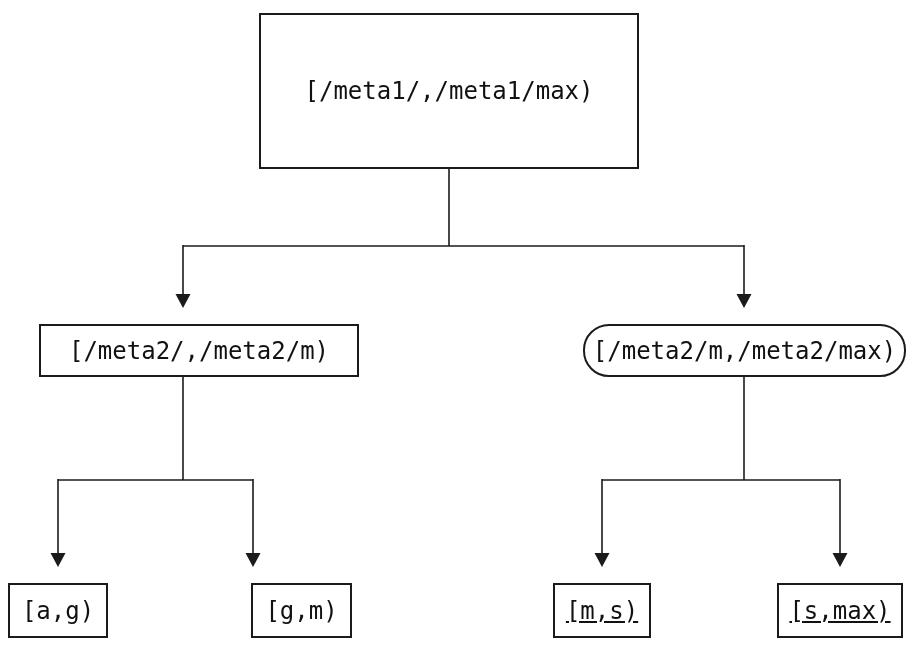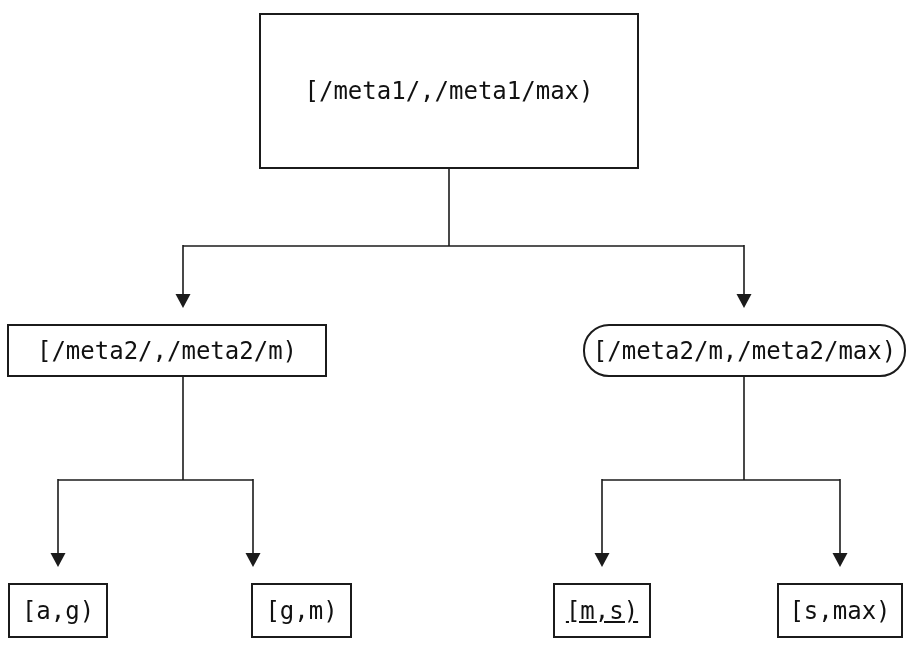--- a/index.html
+++ b/index.html
@@ -38,26 +38,26 @@
     background: #ffffff;
     color: #111111;
     font-size: 24px;
     line-height: 1;
     display: flex;
     align-items: center;
     justify-content: center;
     white-space: nowrap;
   }
   .node-root       { left: 259px; top: 13px;  width: 380px; height: 156px; }
-  .node-left       { left: 7px;  top: 324px; width: 320px; height: 53px; }
+  .node-left       { left: 39px;  top: 324px; width: 320px; height: 53px; }
   .node-right      { left: 583px; top: 324px; width: 323px; height: 53px; border-radius: 26px; }
   .node-leaf-ag    { left: 8px;   top: 583px; width: 100px; height: 55px; }
   .node-leaf-gm    { left: 203px; top: 583px; width: 101px; height: 55px; margin-left: 48px; }
   .node-leaf-ms    { left: 553px; top: 583px; width: 98px;  height: 55px; text-decoration: underline; }
-  .node-leaf-smax  { left: 777px; top: 583px; width: 126px; height: 55px; }
+  .node-leaf-smax  { left: 777px; top: 583px; width: 126px; height: 55px; text-decoration: underline; }
 </style>
 </head>
 <body>
 
 <div class="canvas">
 
   <svg class="edges-layer" viewBox="0 0 912 652" xmlns="http://www.w3.org/2000/svg">
 
     <path d="M449,169 L449,246"></path>
     <path d="M183,246 L744,246"></path>

